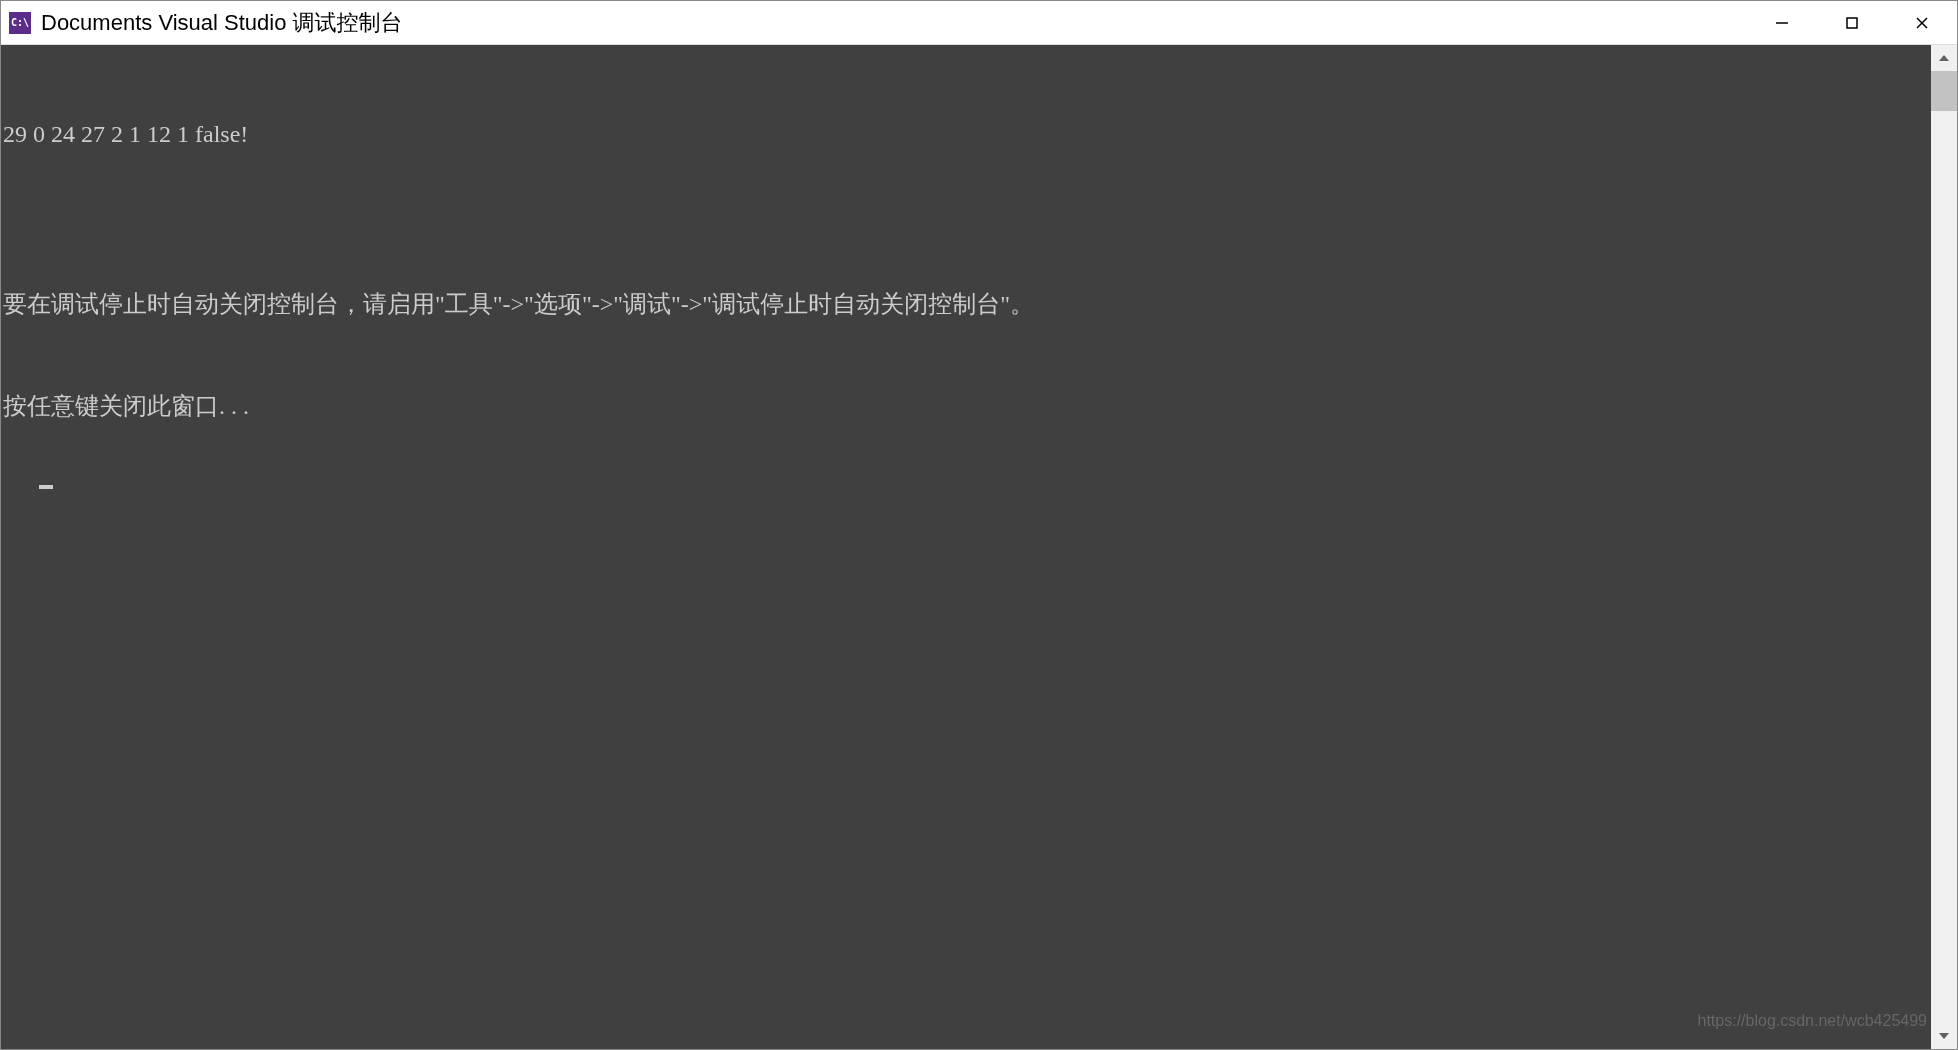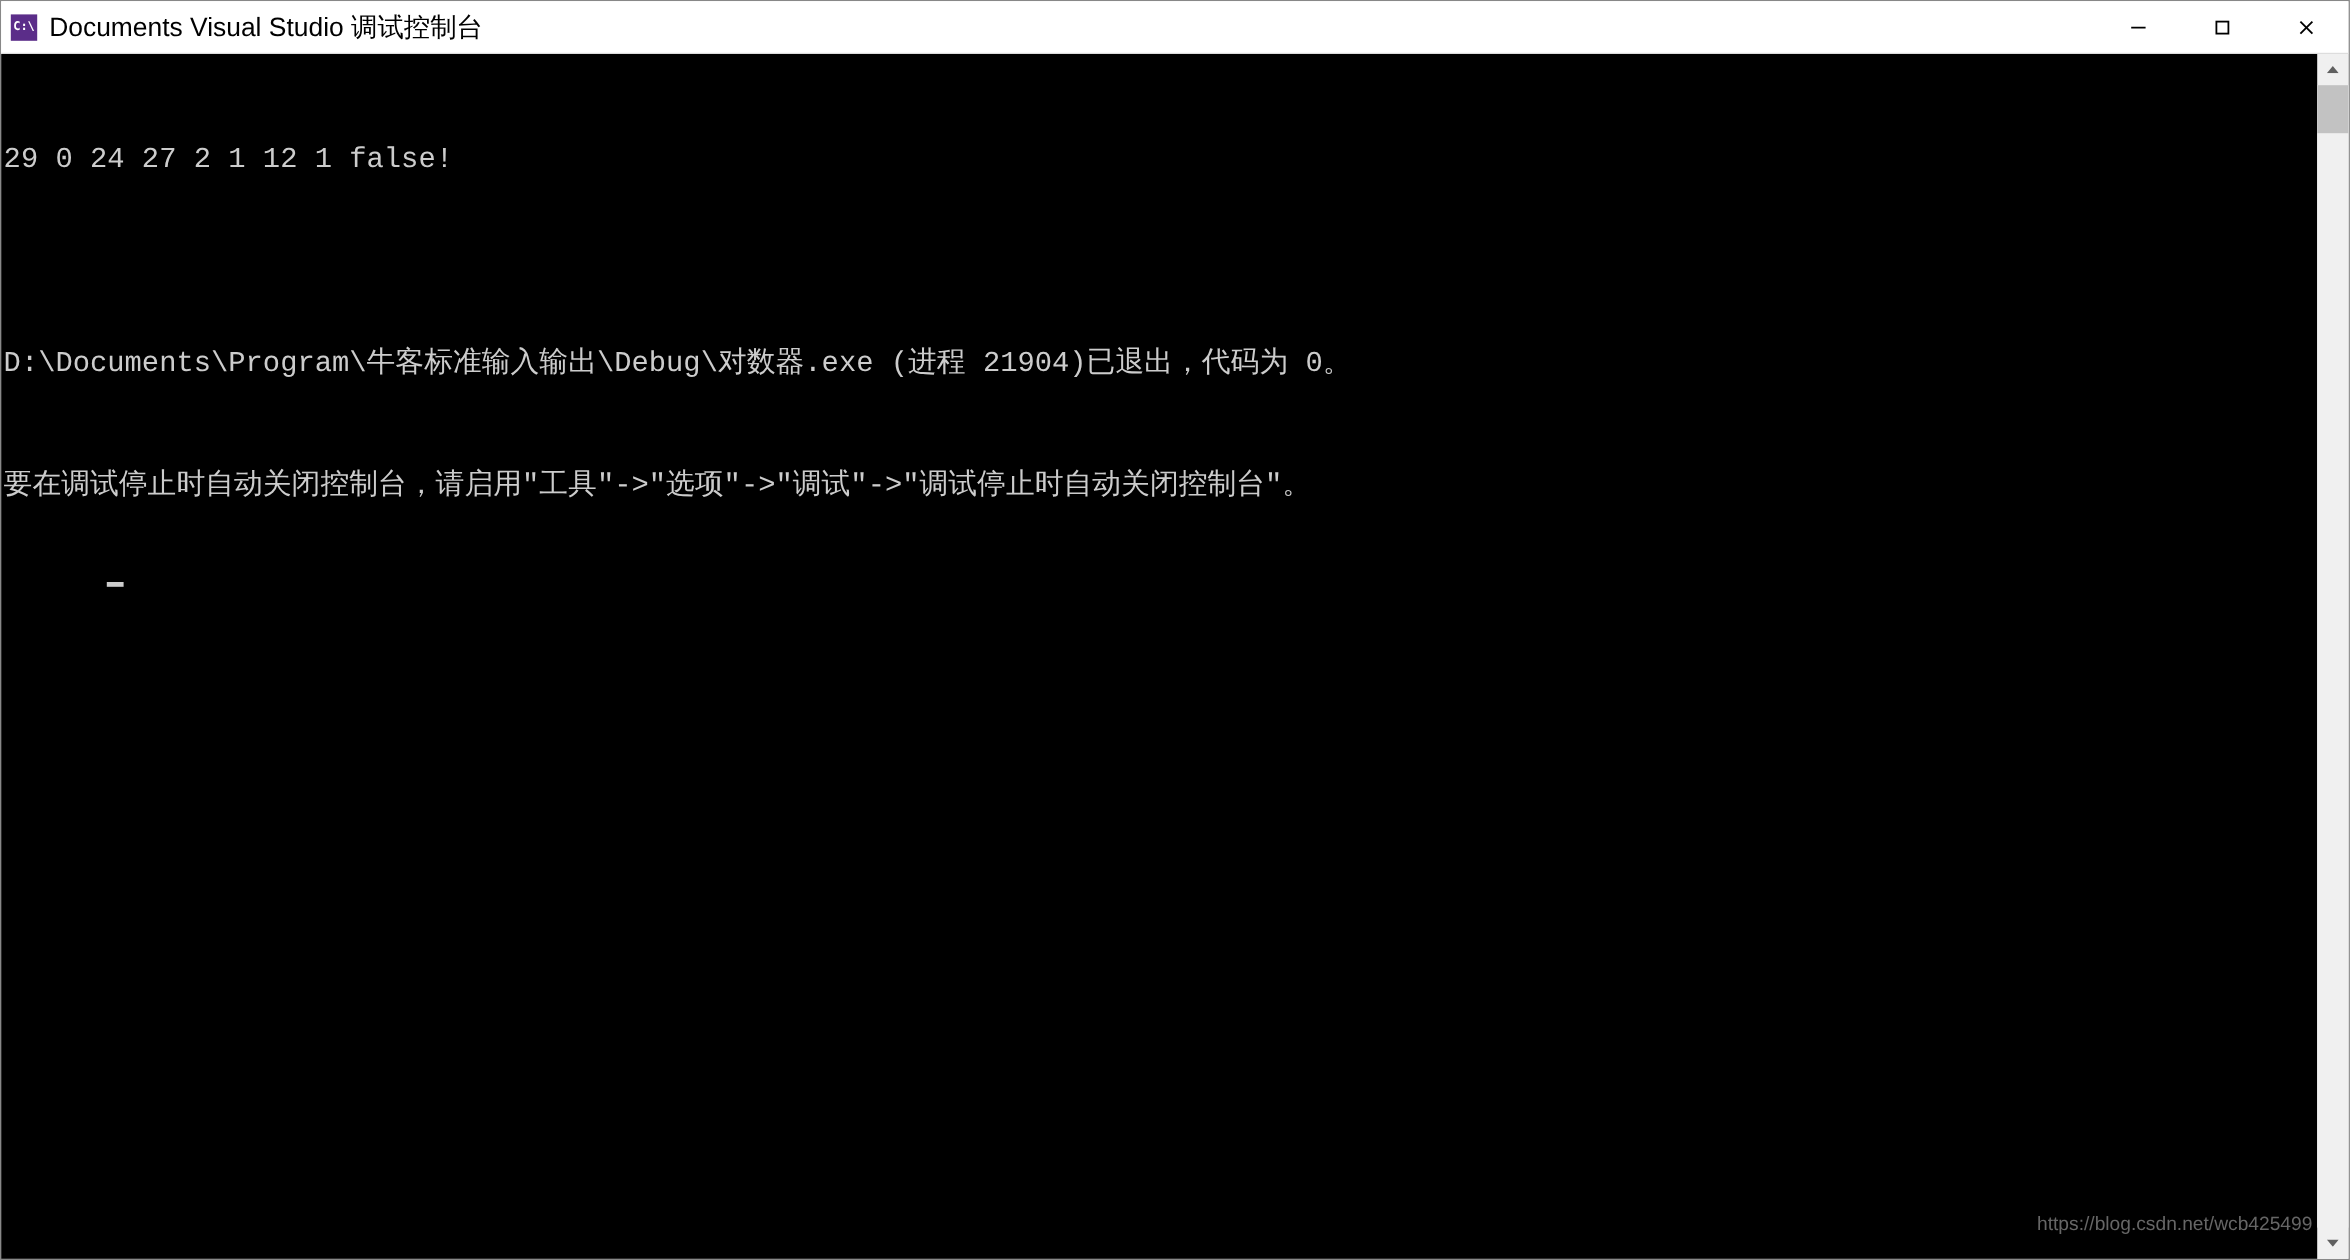--- a/index.html
+++ b/index.html
@@ -64,23 +64,23 @@
       width: 16px;
       height: 16px;
     }
     .content-area {
       flex: 1;
       display: flex;
       position: relative;
     }
     .console {
       flex: 1;
-      background: #000000;
+      background: #404040;
       color: #ccc;
-      font-family: Liberation Mono, monospace;
+      font-family: Liberation Serif, serif;
       font-size: 24px;
       line-height: 34px;
       padding: 4px 0 0 2px;
       white-space: pre;
       overflow: hidden;
       position: relative;
     }
     .console-line {
       display: block;
     }
@@ -154,22 +154,22 @@
             <line x1="3" y1="3" x2="13" y2="13" stroke="#000" stroke-width="1.5"></line>
             <line x1="13" y1="3" x2="3" y2="13" stroke="#000" stroke-width="1.5"></line>
           </svg>
       </div>
     </div>
   </div>
   <div class="content-area">
     <div class="console">
       <span class="console-line">29 0 24 27 2 1 12 1 false!</span>
       <span class="console-line"></span>
-      <span class="console-line">D:\Documents\Program\牛客标准输入输出\Debug\对数器.exe (进程 21904)已退出，代码为 0。</span>
       <span class="console-line">要在调试停止时自动关闭控制台，请启用"工具"-&gt;"选项"-&gt;"调试"-&gt;"调试停止时自动关闭控制台"。</span>
+      <span class="console-line">按任意键关闭此窗口. . .</span>
       <span class="cursor"></span>
     </div>
     <div class="scrollbar">
       <div class="scroll-arrow">
         <svg width="10" height="6" viewBox="0 0 10 6">
             <path d="M0 6 L5 0 L10 6 Z" fill="#606060"></path>
           </svg>
       </div>
       <div class="scroll-track">
         <div class="scroll-thumb"></div>

